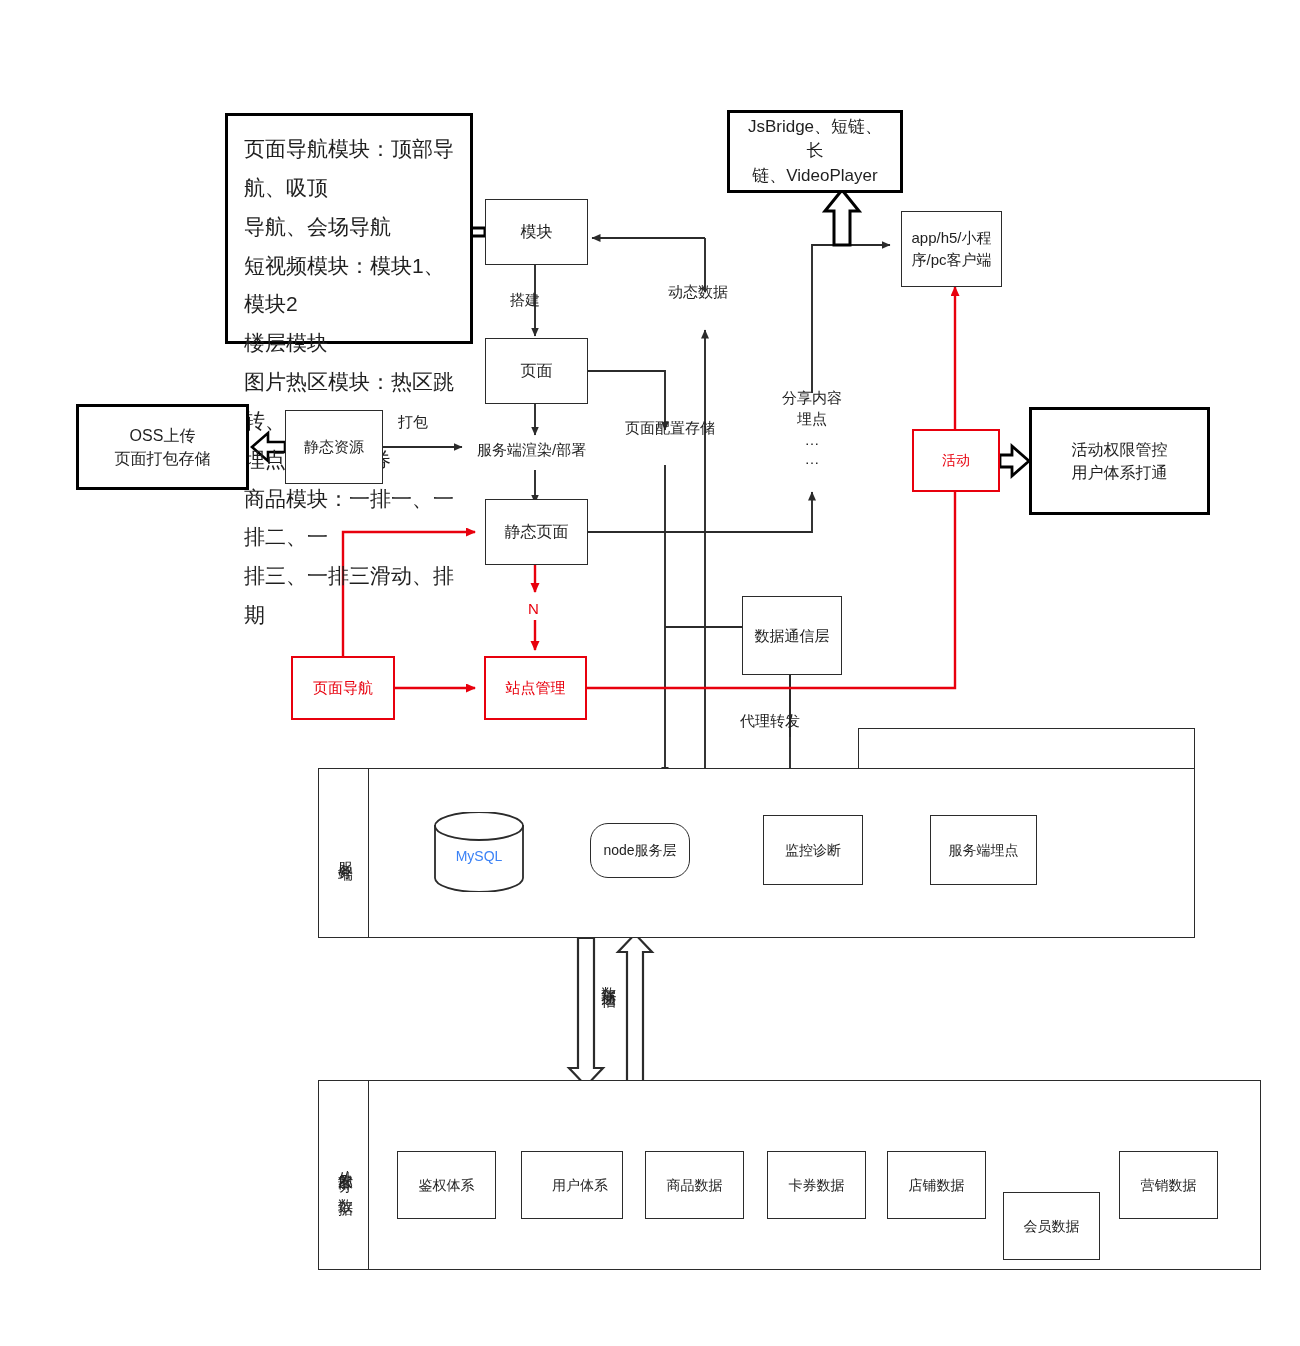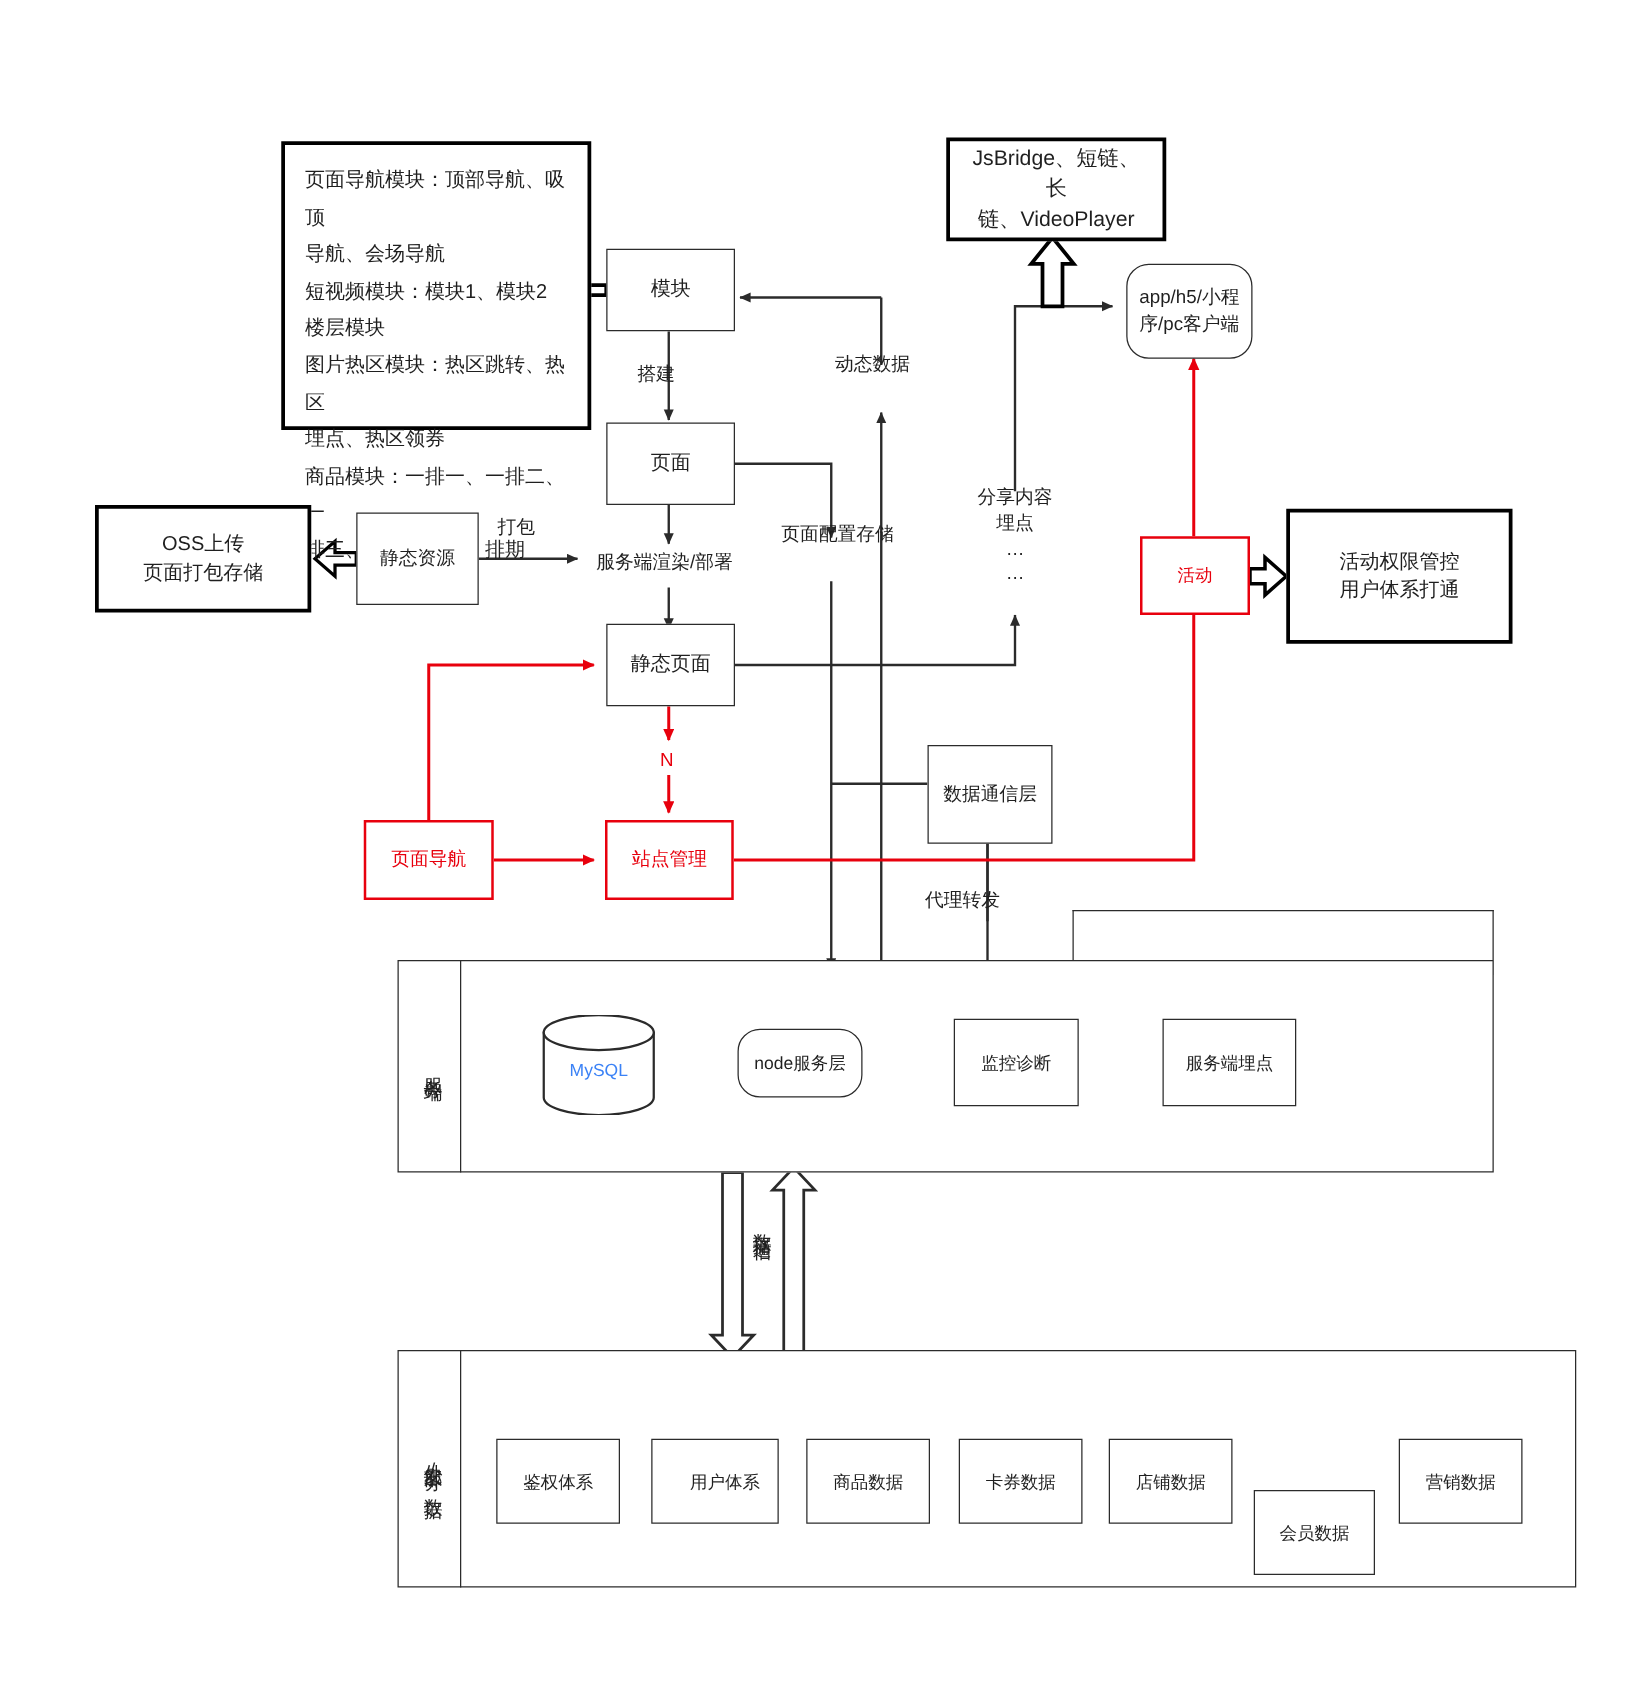--- a/index.html
+++ b/index.html
@@ -79,28 +79,28 @@
   }
   .stadium {
     border-radius: 18px;
   }
   .note-box {
     position: absolute;
     box-sizing: border-box;
     border: 3.2px solid #000000;
     background: #ffffff;
     padding: 14px 14px 10px 16px;
-    font-size: 16px;
+    font-size: 21px;
     line-height: 1.85;
     color: #1f1f1f;
   }
   .f16 { font-size: 16px; }
   .f15 { font-size: 15px; }
   .f14 { font-size: 14px; }
-  .f17 { font-size: 17px; margin-left: 30px; }
+  .f17 { font-size: 17px; }
 </style>
 </head>
 <body>
 
 <div id="canvas">
 
   <svg class="layer" viewBox="0 0 1300 1346">
     <defs>
       <marker id="ah" markerWidth="10" markerHeight="10" refX="8.5" refY="4" orient="auto" markerUnits="userSpaceOnUse">
         <path d="M0,0 L9,4 L0,8 z" fill="#2b2b2b"></path>
@@ -191,21 +191,21 @@
     <div>
       <div>JsBridge、短链、长</div>
       <div>链、VideoPlayer</div>
     </div>
   </div>
 
   <div class="node thin f16" style="left:485px; top:199px; width:103px; height:66px;">
     <span>模块</span>
   </div>
 
-  <div class="node thin f15" style="left:901px; top:211px; width:101px; height:76px; padding:16px 6px;border-radius:18px;">
+  <div class="node thin f15" style="left:901px; top:211px; width:101px; height:76px; padding:16px 6px;">
     <div>
       <div>app/h5/小程</div>
       <div>序/pc客户端</div>
     </div>
   </div>
 
   <div class="node thin f16" style="left:485px; top:338px; width:103px; height:66px;">
     <span>页面</span>
   </div>
 

